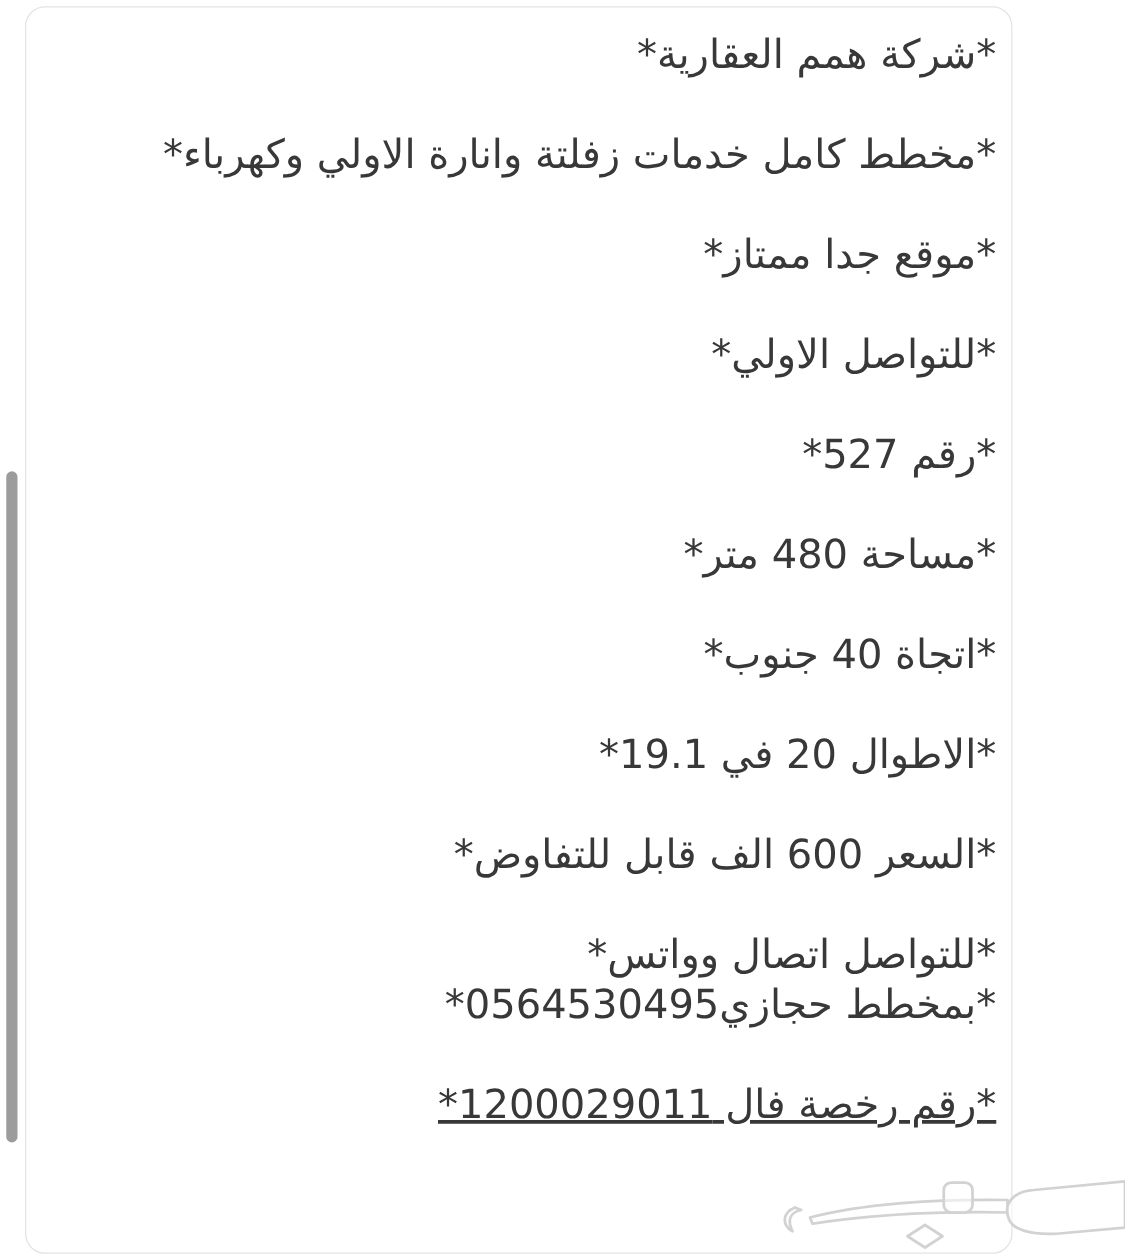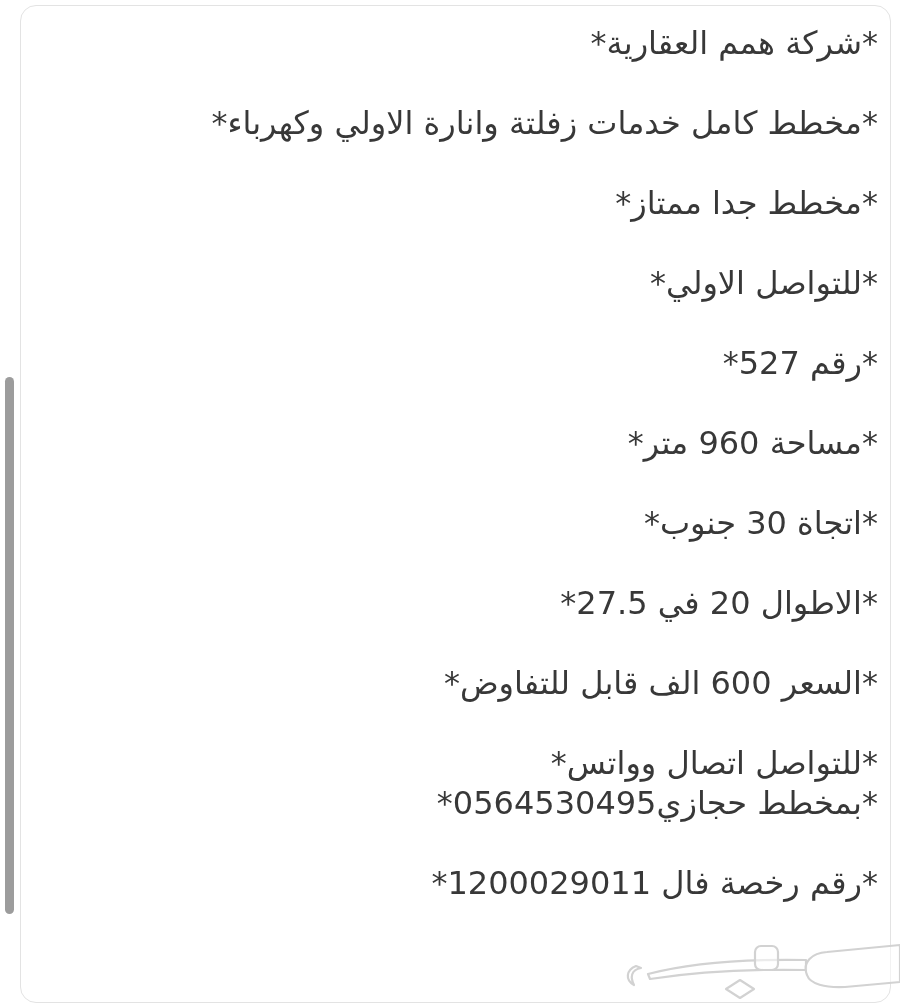--- a/index.html
+++ b/index.html
@@ -16,41 +16,41 @@
     background: var(--page-bg);
     font-family: "DejaVu Sans", sans-serif;
     overflow: hidden;
   }
   .page { position: relative; width: 900px; height: 1006px; }
 
   
   .card {
     position: absolute;
     left: 20px; top: 5px;
-    width: 871px; height: 998px;
+    width: 790px; height: 998px;
     background: var(--card-bg);
     border: 1.5px solid var(--card-border);
     border-radius: 16px;
     padding: 17px 12px 0 12px;
     direction: rtl;
     text-align: right;
     unicode-bidi: plaintext;
     color: var(--text);
     font-size: 32px;
     overflow: hidden;
   }
   .line {
     height: 40px;
     line-height: 40px;
     white-space: nowrap;
     margin-bottom: 40px;
     direction: rtl;
   }
   .line.tight { margin-bottom: 0; }
-  .line.last  { margin-bottom: 0; }
+  .line.last  { margin-bottom: 0; text-decoration: underline; }
 
   
   .scrollbar-thumb {
     position: absolute;
     left: 5px; top: 377px;
     width: 9px; height: 537px;
     border-radius: 5px;
     background: var(--scrollbar);
   }
 
@@ -71,26 +71,26 @@
   }
 </style>
 </head>
 <body>
 
 <div class="page">
 
   <div class="card">
     <div class="line">*شركة همم العقارية*</div>
     <div class="line">*مخطط كامل خدمات زفلتة وانارة الاولي وكهرباء*</div>
-    <div class="line">*مخطط جدا ممتاز*</div>
+    <div class="line">*موقع جدا ممتاز*</div>
     <div class="line">*للتواصل الاولي*</div>
     <div class="line">*رقم 527*</div>
-    <div class="line">*مساحة 960 متر*</div>
-    <div class="line">*اتجاة 30 جنوب*</div>
-    <div class="line">*الاطوال 20 في 27.5*</div>
+    <div class="line">*مساحة 480 متر*</div>
+    <div class="line">*اتجاة 40 جنوب*</div>
+    <div class="line">*الاطوال 20 في 19.1*</div>
     <div class="line">*السعر 600 الف قابل للتفاوض*</div>
     <div class="line tight">*للتواصل اتصال وواتس*</div>
     <div class="line">*بمخطط حجازي0564530495*</div>
     <div class="line last">*رقم رخصة فال 1200029011*</div>
   </div>
 
   <div class="scrollbar-thumb"></div>
 
   <svg class="watermark" viewBox="0 0 280 106" xmlns="http://www.w3.org/2000/svg" aria-hidden="true">
 

